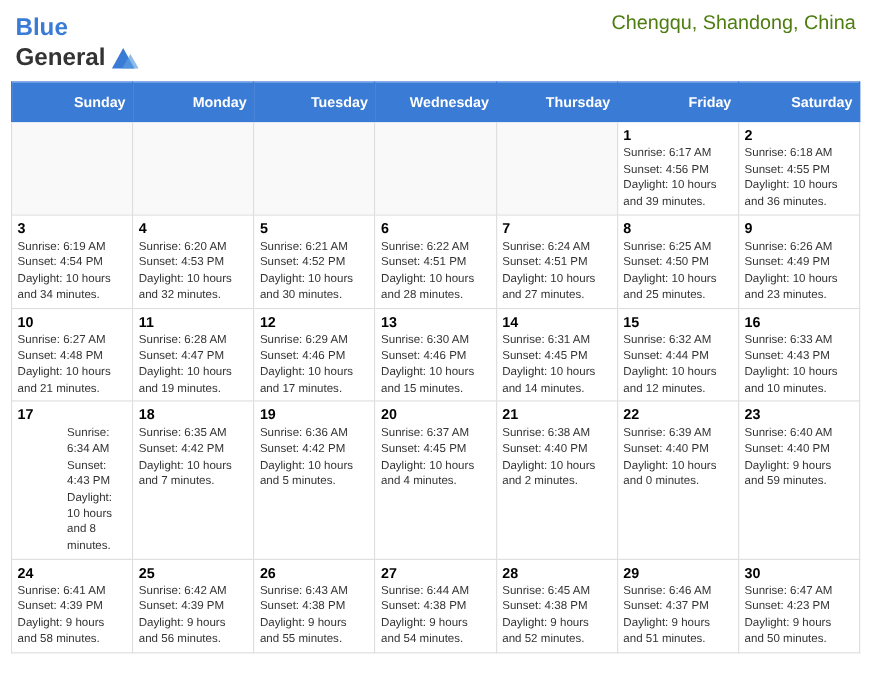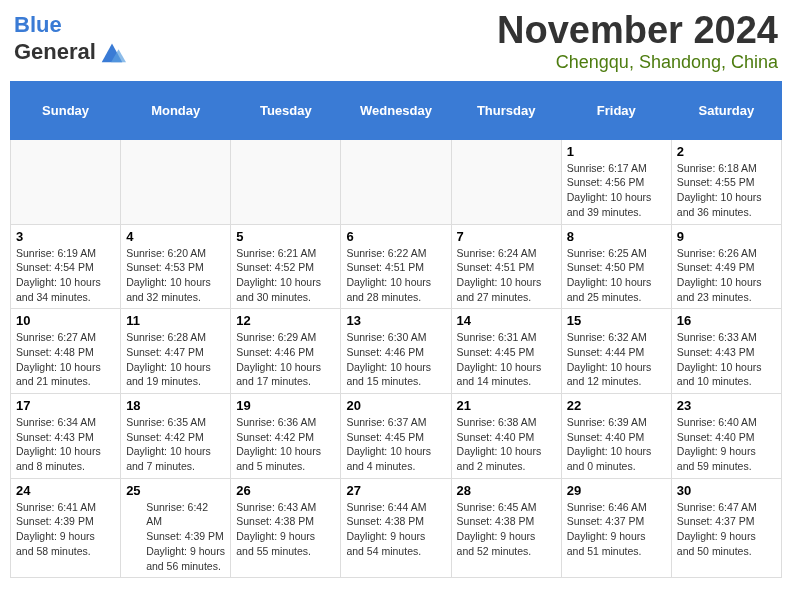--- a/index.html
+++ b/index.html
@@ -50,22 +50,22 @@
       color: #4d7c0f;
     }
     .calendar {
       width: 100%;
       border-collapse: collapse;
       font-size: 11px;
     }
     .calendar th {
       background: #3a7bd5;
       color: #fff;
-      text-align: center;
-      padding: 21px 6px;
+      text-align: right;
+      padding: 10px 6px;
       font-size: 13px;
       font-weight: bold;
       border: 1px solid #3a7bd5;
     }
     .calendar td {
       border: 1px solid #ddd;
       vertical-align: top;
       padding: 4px 5px;
       width: 14.28%;
       height: 80px;
@@ -101,21 +101,20 @@
           <span style="color:#333;">General</span>
         </span>
         <svg class="logo-icon" viewBox="0 0 30 30" xmlns="http://www.w3.org/2000/svg">
           <polygon points="4,26 15,6 26,26" fill="#3a7bd5"></polygon>
           <polygon points="14,26 22,12 30,26" fill="#5ba0e0" opacity="0.7"></polygon>
         </svg>
       </div>
     </div>
   </div>
   <div class="title-block">
-    <div class="month-title">November 2024</div>
     <div class="subtitle">Chengqu, Shandong, China</div>
   </div>
 </div>
 
 <table class="calendar">
   <thead>
     <tr>
     <th>Sunday</th>
         <th>Monday</th>
         <th>Tuesday</th>
@@ -245,21 +244,21 @@
           <span class="day-num">16</span>
           <div class="day-info" style="white-space: pre-line;">Sunrise: 6:33 AM
 Sunset: 4:43 PM
 Daylight: 10 hours
 and 10 minutes.</div>
         </td>
       </tr>
       <tr>
         <td>
           <span class="day-num">17</span>
-          <div class="day-info" style="white-space: pre-line;">Sunrise: 6:34 AM
+          <div class="day-info" style="white-space: pre-line; margin-left: 45px;">Sunrise: 6:34 AM
 Sunset: 4:43 PM
 Daylight: 10 hours
 and 8 minutes.</div>
         </td>
         <td>
           <span class="day-num">18</span>
           <div class="day-info" style="white-space: pre-line;">Sunrise: 6:35 AM
 Sunset: 4:42 PM
 Daylight: 10 hours
 and 7 minutes.</div>
@@ -303,21 +302,21 @@
       <tr>
         <td>
           <span class="day-num">24</span>
           <div class="day-info" style="white-space: pre-line;">Sunrise: 6:41 AM
 Sunset: 4:39 PM
 Daylight: 9 hours
 and 58 minutes.</div>
         </td>
         <td>
           <span class="day-num">25</span>
-          <div class="day-info" style="white-space: pre-line; margin-left: 20px;">Sunrise: 6:42 AM
+          <div class="day-info" style="white-space: pre-line;">Sunrise: 6:42 AM
 Sunset: 4:39 PM
 Daylight: 9 hours
 and 56 minutes.</div>
         </td>
         <td>
           <span class="day-num">26</span>
           <div class="day-info" style="white-space: pre-line;">Sunrise: 6:43 AM
 Sunset: 4:38 PM
 Daylight: 9 hours
 and 55 minutes.</div>
@@ -339,19 +338,19 @@
         <td>
           <span class="day-num">29</span>
           <div class="day-info" style="white-space: pre-line;">Sunrise: 6:46 AM
 Sunset: 4:37 PM
 Daylight: 9 hours
 and 51 minutes.</div>
         </td>
         <td>
           <span class="day-num">30</span>
           <div class="day-info" style="white-space: pre-line;">Sunrise: 6:47 AM
-Sunset: 4:37 PM
+Sunset: 4:23 PM
 Daylight: 9 hours
 and 50 minutes.</div>
         </td>
       </tr>
     </tbody>
 </table>
 
 </body></html>

